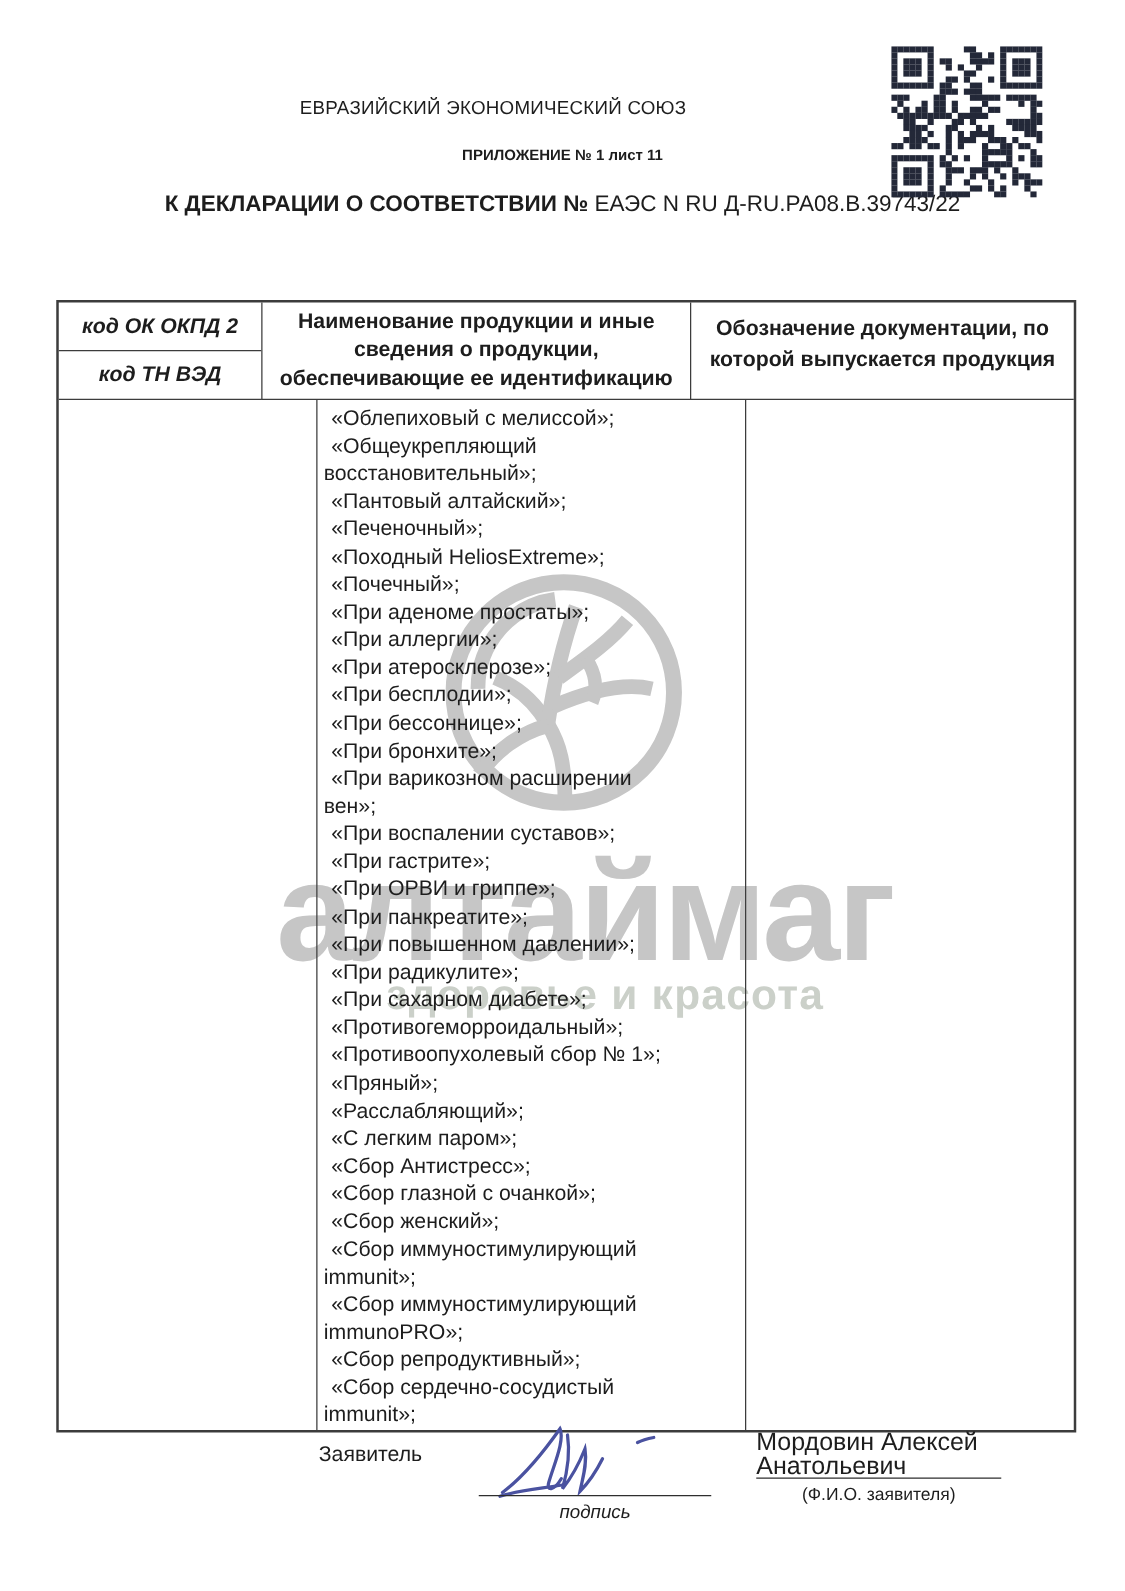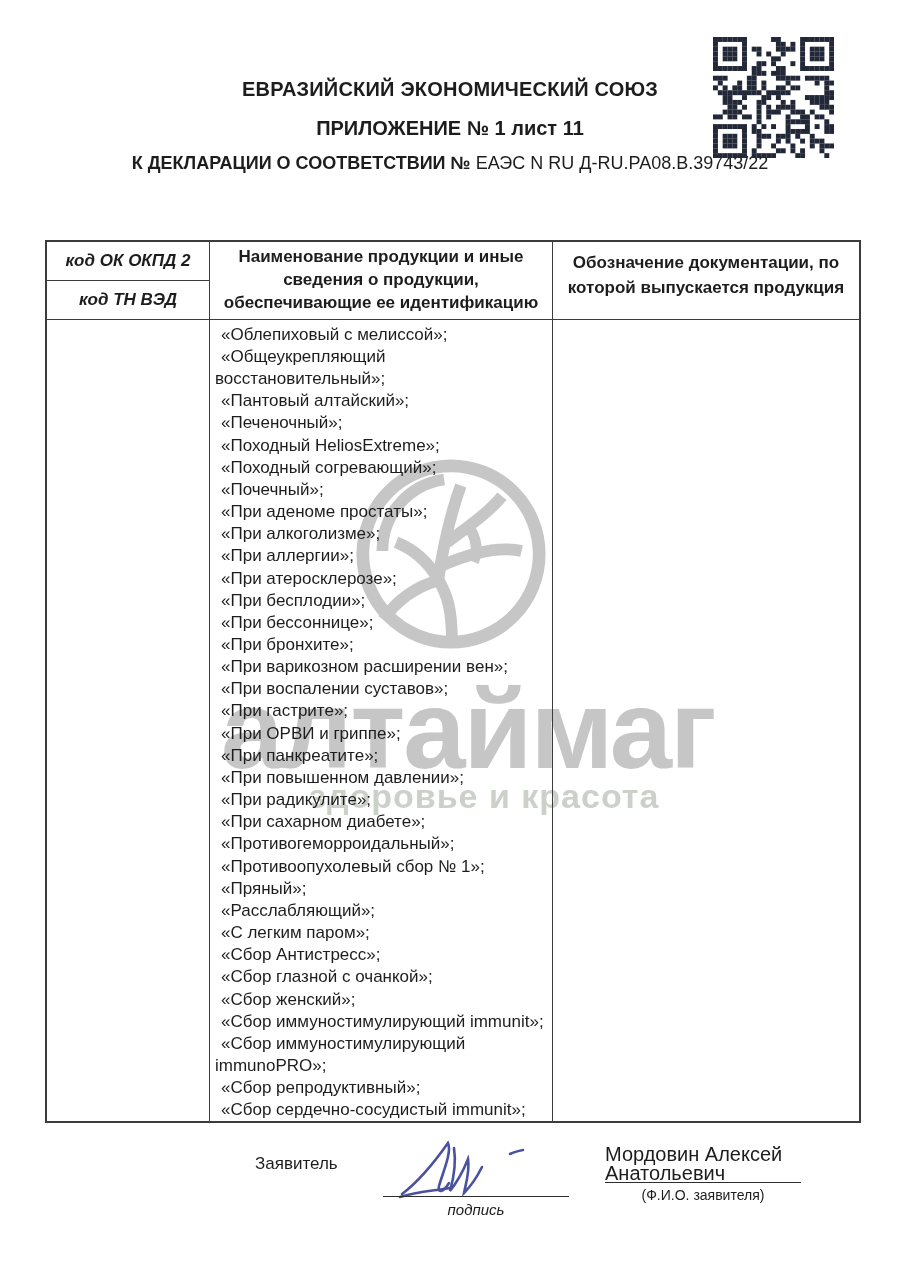--- a/index.html
+++ b/index.html
@@ -15,41 +15,41 @@
     font-size:112px;font-weight:bold;letter-spacing:-2px;color:var(--wm,#c6c6c6);
     line-height:1;white-space:nowrap;margin-top:14px;
   }
   .wm-tagline{
     position:absolute;left:309px;top:779px;width:320px;
     font-size:34px;font-weight:bold;letter-spacing:1px;color:var(--wm2,#cbd0c9);
     line-height:1;white-space:nowrap;
   }
   
   .doc-header{position:absolute;left:0;top:0;width:900px;z-index:2;text-align:center;}
-  .hdr-line1{position:absolute;left:0;top:78px;width:900px;font-size:20px;font-weight:bold;letter-spacing:.2px;}
-  .hdr-line2{position:absolute;left:0;top:117px;width:900px;font-size:20px;font-weight:bold;}
+  .hdr-line1{position:absolute;left:0;top:78px;width:789px;font-size:15px;font-weight:normal;letter-spacing:.2px;}
+  .hdr-line2{position:absolute;left:0;top:117px;width:900px;font-size:12px;font-weight:bold;}
   .hdr-line3{position:absolute;left:0;top:153px;width:900px;font-size:18px;white-space:nowrap;}
   .hdr-line3 .lbl{font-weight:bold;}
   .hdr-line3 .num{font-weight:normal;}
   .qr{position:absolute;left:713px;top:37px;width:121px;height:121px;z-index:3;}
   
   .decl-table{
     position:absolute;left:45px;top:240px;width:812px;z-index:1;
     display:grid;grid-template-columns:162px 343px 307px;
     border:2px solid #3c3c3c;
   }
   .decl-table .cell{border-left:1.5px solid #3c3c3c;box-sizing:border-box;background:transparent;}
   .decl-table .cell.first{border-left:none;font-style:italic;}
   .th{border-bottom:1.8px solid #3c3c3c;font-weight:bold;font-size:17px;text-align:center;}
   .th-code{display:flex;flex-direction:column;}
   .th-code .half{flex:1;display:flex;align-items:center;justify-content:center;padding:2px 4px;}
   .th-code .half.top{border-bottom:1.6px solid #3c3c3c;}
   .th-mid{display:flex;align-items:center;justify-content:center;padding:4px 10px;line-height:1.35;}
   .th-right{display:flex;align-items:flex-start;justify-content:center;padding:9px 12px 0 12px;line-height:1.45;}
-  .td{min-height:801px;}
+  .td{min-height:801px;margin-left:44px;}
   .product-list{
     list-style:none;margin:0;padding:4px 8px 0 5px;
     font-size:17px;line-height:22.15px;
   }
   .product-list li{text-indent:6px;padding:0;}
   
   .footer{position:absolute;inset:0;z-index:2;}
   .applicant-label{position:absolute;left:255px;top:1154px;font-size:17px;}
   .sig-image{position:absolute;left:398px;top:1136px;width:132px;height:64px;}
   .sig-line{position:absolute;left:383px;top:1196px;width:186px;border-top:1.6px solid #2e2e2e;}
@@ -404,24 +404,22 @@
 
     <div class="cell first td"></div>
     <div class="cell td">
       <ul class="product-list">
 
       <li>«Облепиховый с мелиссой»;</li>
           <li>«Общеукрепляющий восстановительный»;</li>
           <li>«Пантовый алтайский»;</li>
           <li>«Печеночный»;</li>
           <li>«Походный HeliosExtreme»;</li>
-          <li>«Походный согревающий»;</li>
           <li>«Почечный»;</li>
           <li>«При аденоме простаты»;</li>
-          <li>«При алкоголизме»;</li>
           <li>«При аллергии»;</li>
           <li>«При атеросклерозе»;</li>
           <li>«При бесплодии»;</li>
           <li>«При бессоннице»;</li>
           <li>«При бронхите»;</li>
           <li>«При варикозном расширении вен»;</li>
           <li>«При воспалении суставов»;</li>
           <li>«При гастрите»;</li>
           <li>«При ОРВИ и гриппе»;</li>
           <li>«При панкреатите»;</li>

